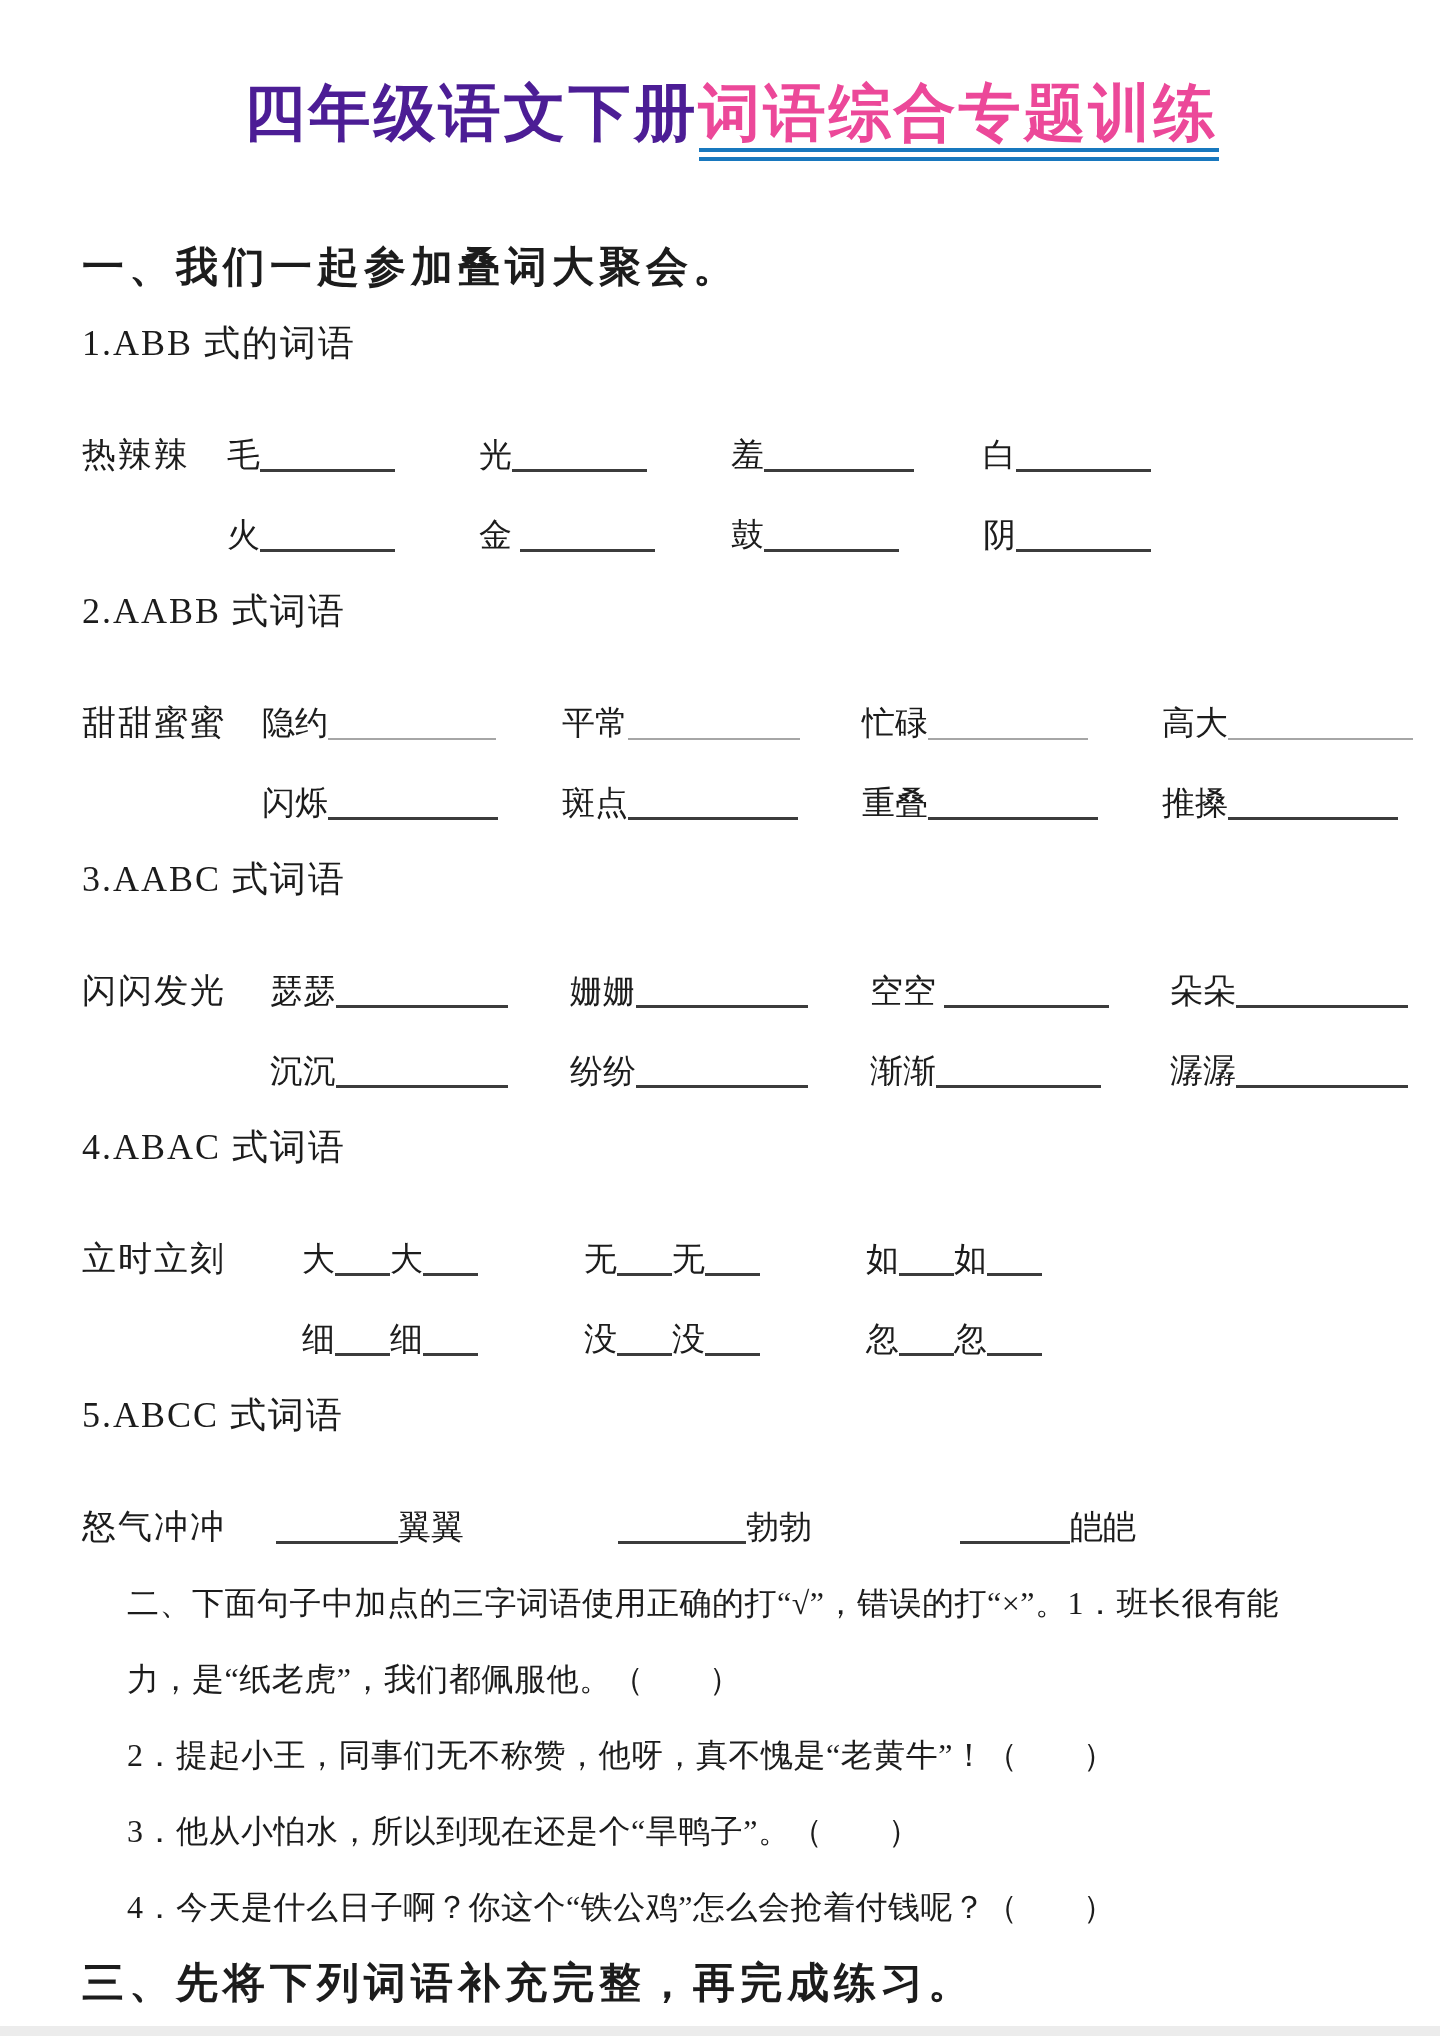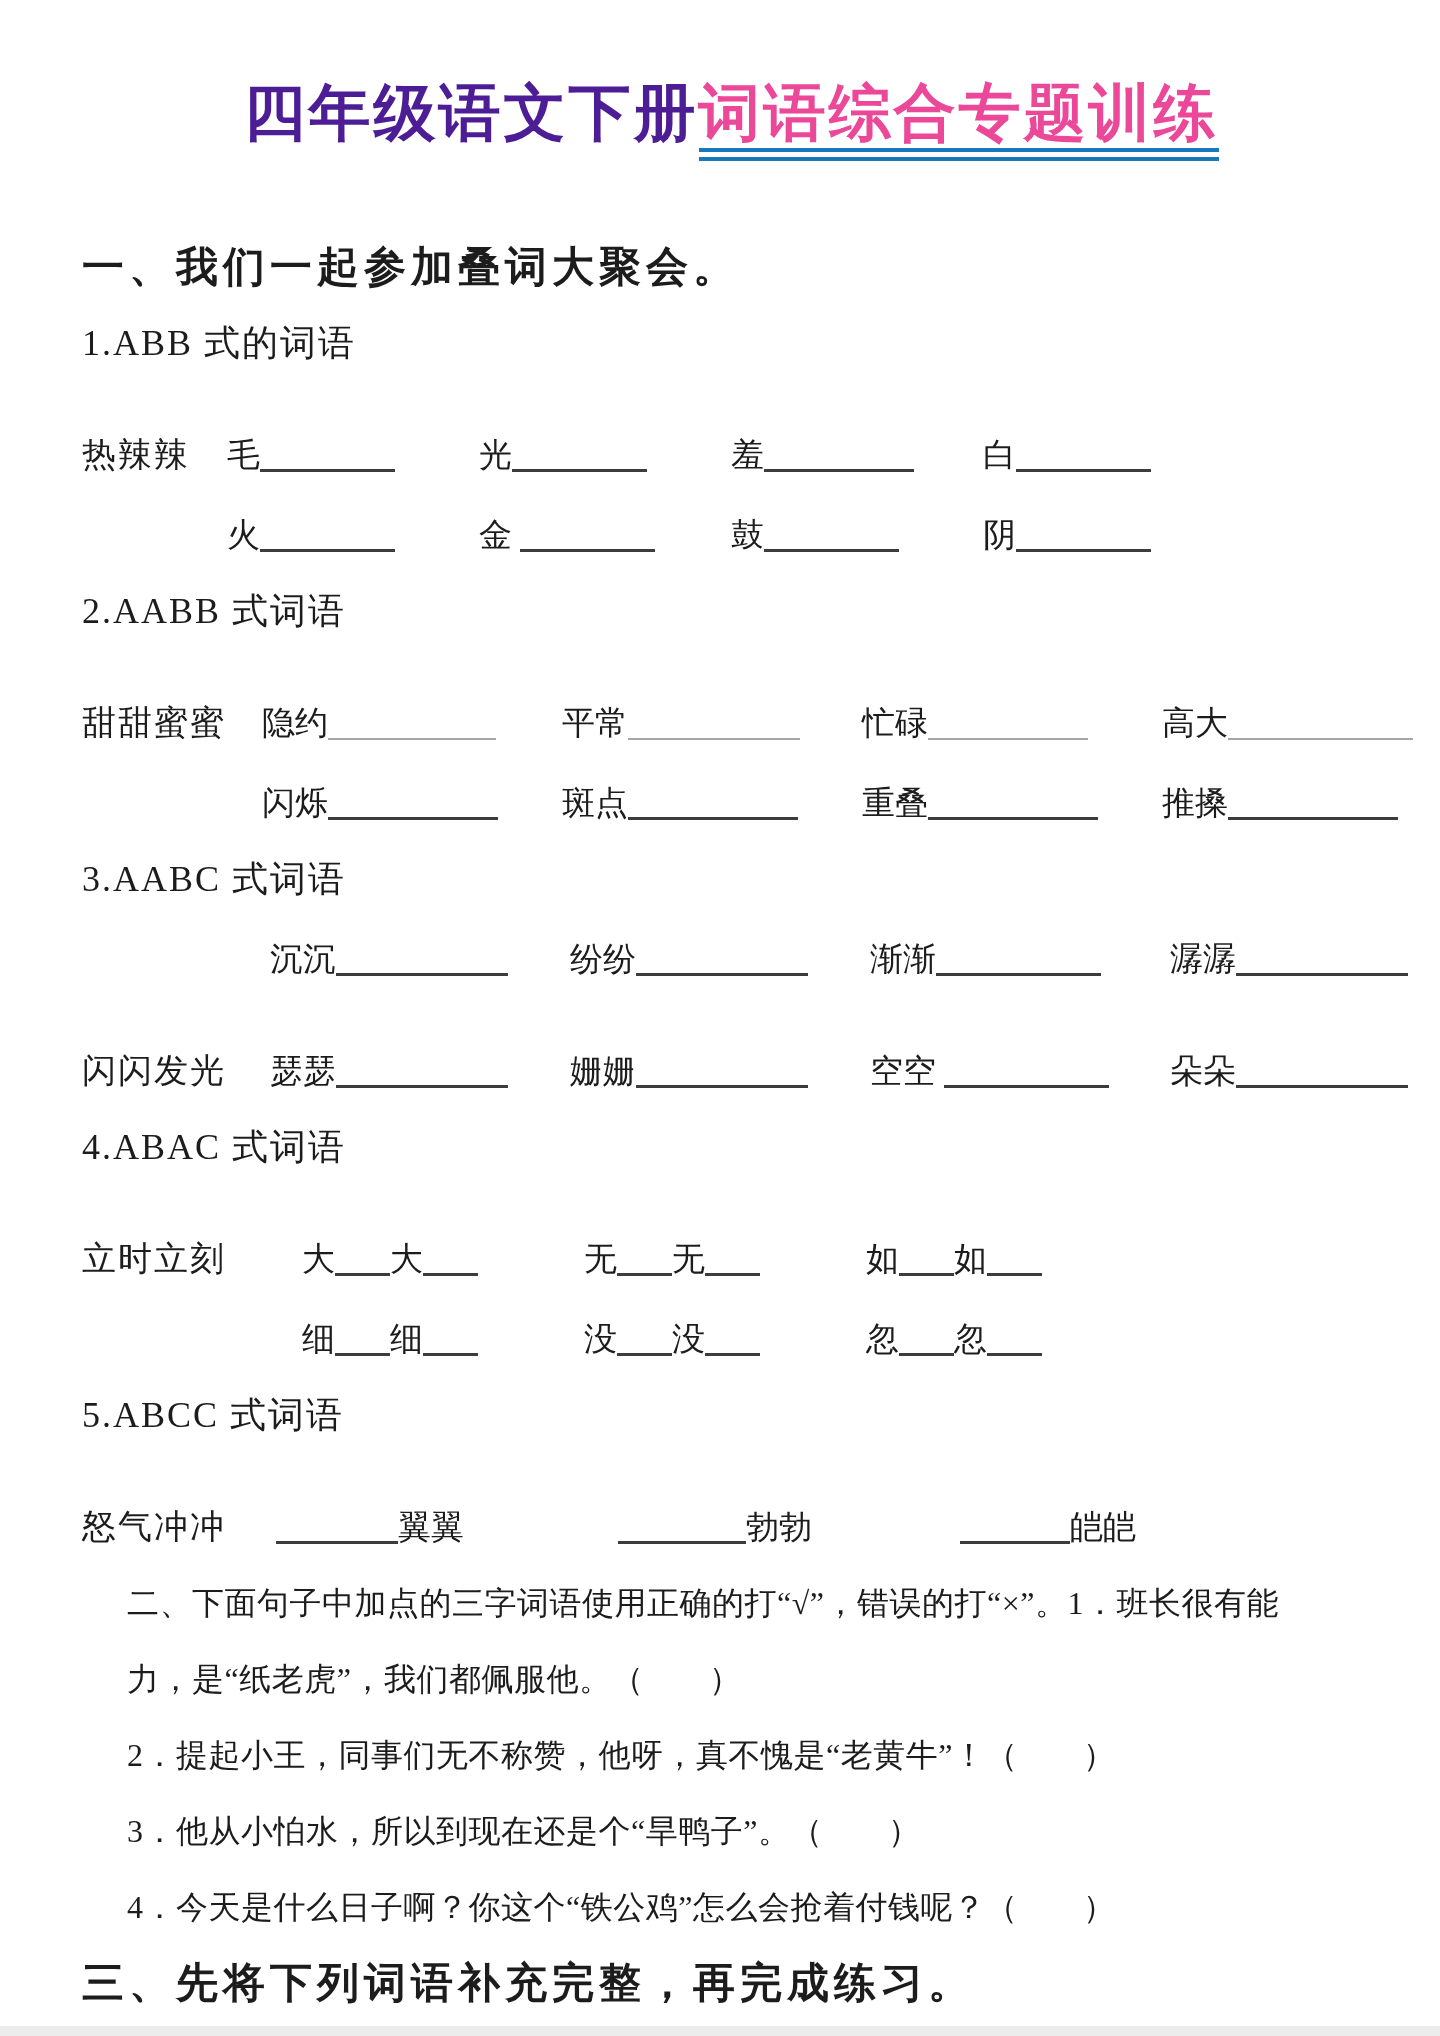--- a/index.html
+++ b/index.html
@@ -76,32 +76,32 @@
       </div>
       <div class="line word-row k-aabb">
         <span class="example"></span>
         <span class="item"><span class="seg">闪烁</span><span class="blank" style="width: 170px;"></span></span>
         <span class="item"><span class="seg">斑点</span><span class="blank" style="width: 170px;"></span></span>
         <span class="item"><span class="seg">重叠</span><span class="blank" style="width: 170px;"></span></span>
         <span class="item"><span class="seg">推搡</span><span class="blank" style="width: 170px;"></span></span>
       </div>
       <div class="line sub-label">3.AABC 式词语</div>
       <div class="line word-row k-aabc">
+        <span class="example">闪闪发光</span>
+        <span class="item"><span class="seg">瑟瑟</span><span class="blank" style="width: 172px;"></span></span>
+        <span class="item"><span class="seg">姗姗</span><span class="blank" style="width: 172px;"></span></span>
+        <span class="item"><span class="seg">空空 </span><span class="blank" style="width: 165px;"></span></span>
+        <span class="item"><span class="seg">朵朵</span><span class="blank" style="width: 172px;"></span></span>
+      </div>
+      <div class="line word-row k-aabc">
         <span class="example"></span>
         <span class="item"><span class="seg">沉沉</span><span class="blank" style="width: 172px;"></span></span>
         <span class="item"><span class="seg">纷纷</span><span class="blank" style="width: 172px;"></span></span>
         <span class="item"><span class="seg">渐渐</span><span class="blank" style="width: 165px;"></span></span>
         <span class="item"><span class="seg">潺潺</span><span class="blank" style="width: 172px;"></span></span>
-      </div>
-      <div class="line word-row k-aabc">
-        <span class="example">闪闪发光</span>
-        <span class="item"><span class="seg">瑟瑟</span><span class="blank" style="width: 172px;"></span></span>
-        <span class="item"><span class="seg">姗姗</span><span class="blank" style="width: 172px;"></span></span>
-        <span class="item"><span class="seg">空空 </span><span class="blank" style="width: 165px;"></span></span>
-        <span class="item"><span class="seg">朵朵</span><span class="blank" style="width: 172px;"></span></span>
       </div>
       <div class="line sub-label">4.ABAC 式词语</div>
       <div class="line word-row k-abac">
         <span class="example">立时立刻</span>
         <span class="item"><span class="seg">大</span><span class="blank" style="width: 55px;"></span><span class="seg">大</span><span class="blank" style="width: 55px;"></span></span>
         <span class="item"><span class="seg">无</span><span class="blank" style="width: 55px;"></span><span class="seg">无</span><span class="blank" style="width: 55px;"></span></span>
         <span class="item"><span class="seg">如</span><span class="blank" style="width: 55px;"></span><span class="seg">如</span><span class="blank" style="width: 55px;"></span></span>
       </div>
       <div class="line word-row k-abac">
         <span class="example"></span>

